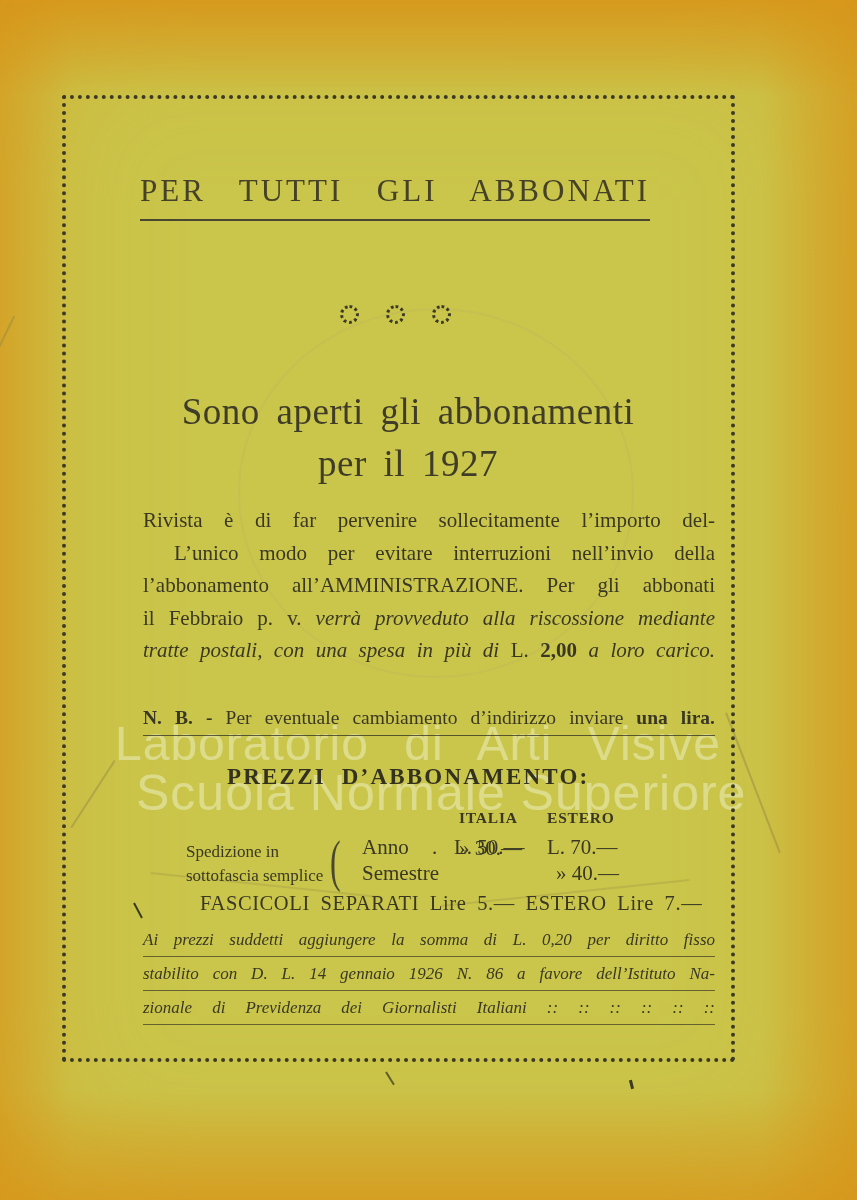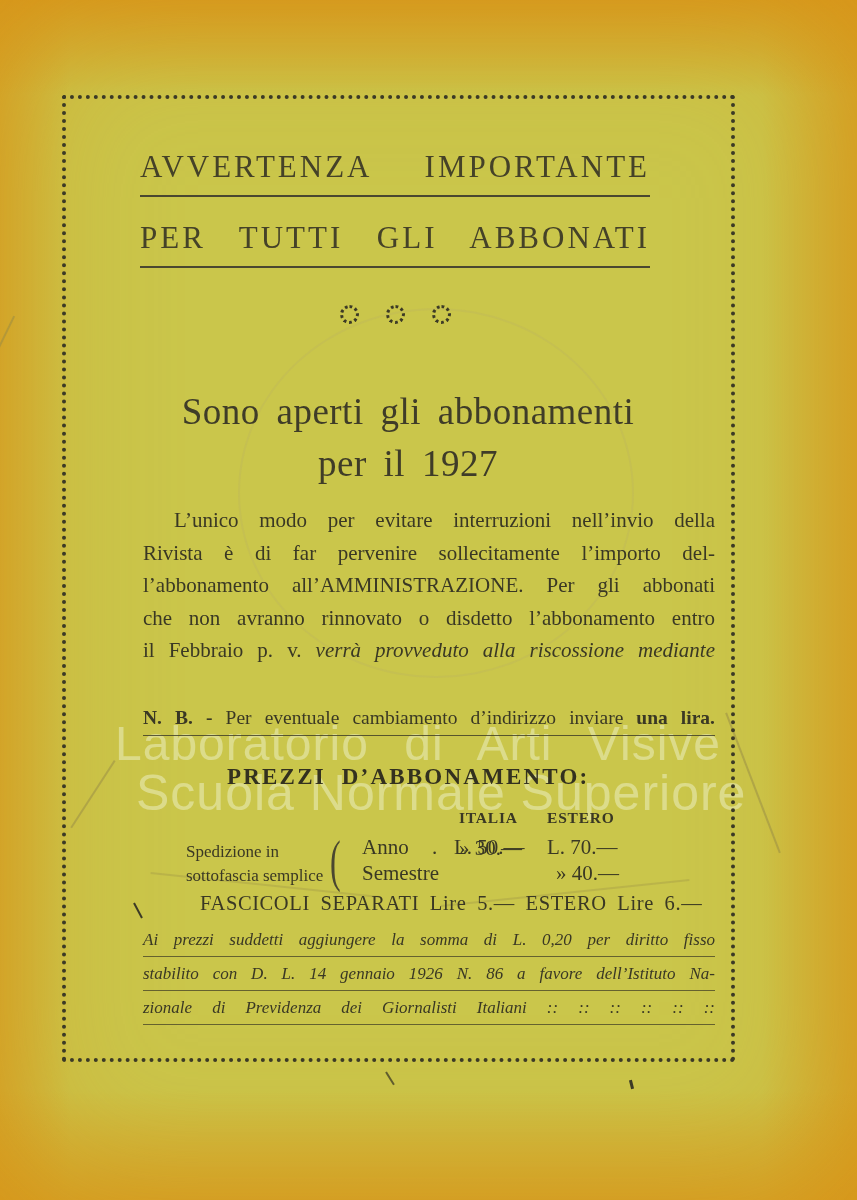--- a/index.html
+++ b/index.html
@@ -91,41 +91,40 @@
   <div class="scratch" style="left:752px;top:708px;width:1.5px;height:150px;transform:rotate(-21deg);"></div>
   <div class="scratch" style="left:150px;top:884px;width:230px;height:1.5px;transform:rotate(6deg);opacity:.6;"></div>
   <div class="scratch" style="left:440px;top:892px;width:250px;height:1.5px;transform:rotate(-6deg);opacity:.6;"></div>
 
   <div class="wm wm1">Laboratorio di Arti Visive</div>
   <div class="wm wm2">Scuola Normale Superiore</div>
 
   <div class="frame"></div>
 
   <div class="title-block">
-    <div class="title-line">AVVERTENZA IMPORTANTE</div>
     <div class="title-line second">PER TUTTI GLI ABBONATI</div>
   </div>
 
   <div class="ornament">
     <span class="dot-circle"></span>
     <span class="dot-circle"></span>
     <span class="dot-circle"></span>
   </div>
 
   <div class="subtitle">
     <div>Sono aperti gli abbonamenti</div>
     <div>per il 1927</div>
   </div>
 
   <div class="body-block">
+    <div class="jline"><span>Rivista è di far pervenire sollecitamente l’importo del-</span></div>
     <div class="jline indent"><span>L’unico modo per evitare interruzioni nell’invio della</span></div>
-    <div class="jline"><span>Rivista è di far pervenire sollecitamente l’importo del-</span></div>
     <div class="jline"><span>l’abbonamento all’AMMINISTRAZIONE. Per gli abbonati</span></div>
-    <div class="jline"><span>che non avranno rinnovato o disdetto l’abbonamento entro</span></div>
     <div class="jline"><span>il Febbraio p. v. </span><span class="s-i">verrà provveduto alla riscossione mediante</span></div>
+    <div class="jline"><span class="s-i">tratte postali, con una spesa in più di </span><span>L. </span><span class="s-b">2,00</span><span class="s-i"> a loro carico.</span></div>
   </div>
 
   <div class="nb-line"><span class="s-b">N. B. - </span><span>Per eventuale cambiamento d’indirizzo inviare </span><span class="s-b">una lira.</span></div>
 
   <div class="prezzi">PREZZI D’ABBONAMENTO:</div>
 
   <div class="cell th" style="left:459px;top:809px;">ITALIA</div>
   <div class="cell th" style="left:547px;top:809px;">ESTERO</div>
 
   <div class="cell tlabel" style="left:186px;top:840px;">Spedizione in</div>
@@ -135,21 +134,21 @@
 
   <div class="cell trow" style="left:362px;top:835px;">Anno</div>
   <div class="cell trow" style="left:432px;top:835px;">.</div>
   <div class="cell trow" style="left:454px;top:835px;">L. 50.—</div>
   <div class="cell trow" style="left:547px;top:835px;">L. 70.—</div>
 
   <div class="cell trow" style="left:362px;top:861px;font-family:Liberation Serif, serif;">Semestre</div>
   <div class="cell trow" style="left:459px;top:836px;">» 30.—</div>
   <div class="cell trow" style="left:556px;top:861px;">» 40.—</div>
 
-  <div class="fascicoli">FASCICOLI SEPARATI Lire 5.— ESTERO Lire 6.—</div>
+  <div class="fascicoli">FASCICOLI SEPARATI Lire 5.— ESTERO Lire 7.—</div>
 
   <div class="legal">
     <div class="jline">Ai prezzi suddetti aggiungere la somma di L. 0,20 per diritto fisso</div>
     <div class="jline">stabilito con D. L. 14 gennaio 1926 N. 86 a favore dell’Istituto Na-</div>
     <div class="jline">zionale di Previdenza dei Giornalisti Italiani :: :: :: :: :: ::</div>
   </div>
 
   <div class="mark" style="left:137px;top:902px;width:2px;height:17px;transform:rotate(-28deg);"></div>
   <div class="mark" style="left:389px;top:1071px;width:1.8px;height:15px;transform:rotate(-32deg);opacity:.75;"></div>
   <div class="mark" style="left:630px;top:1080px;width:2.5px;height:9px;transform:rotate(-14deg);"></div>

